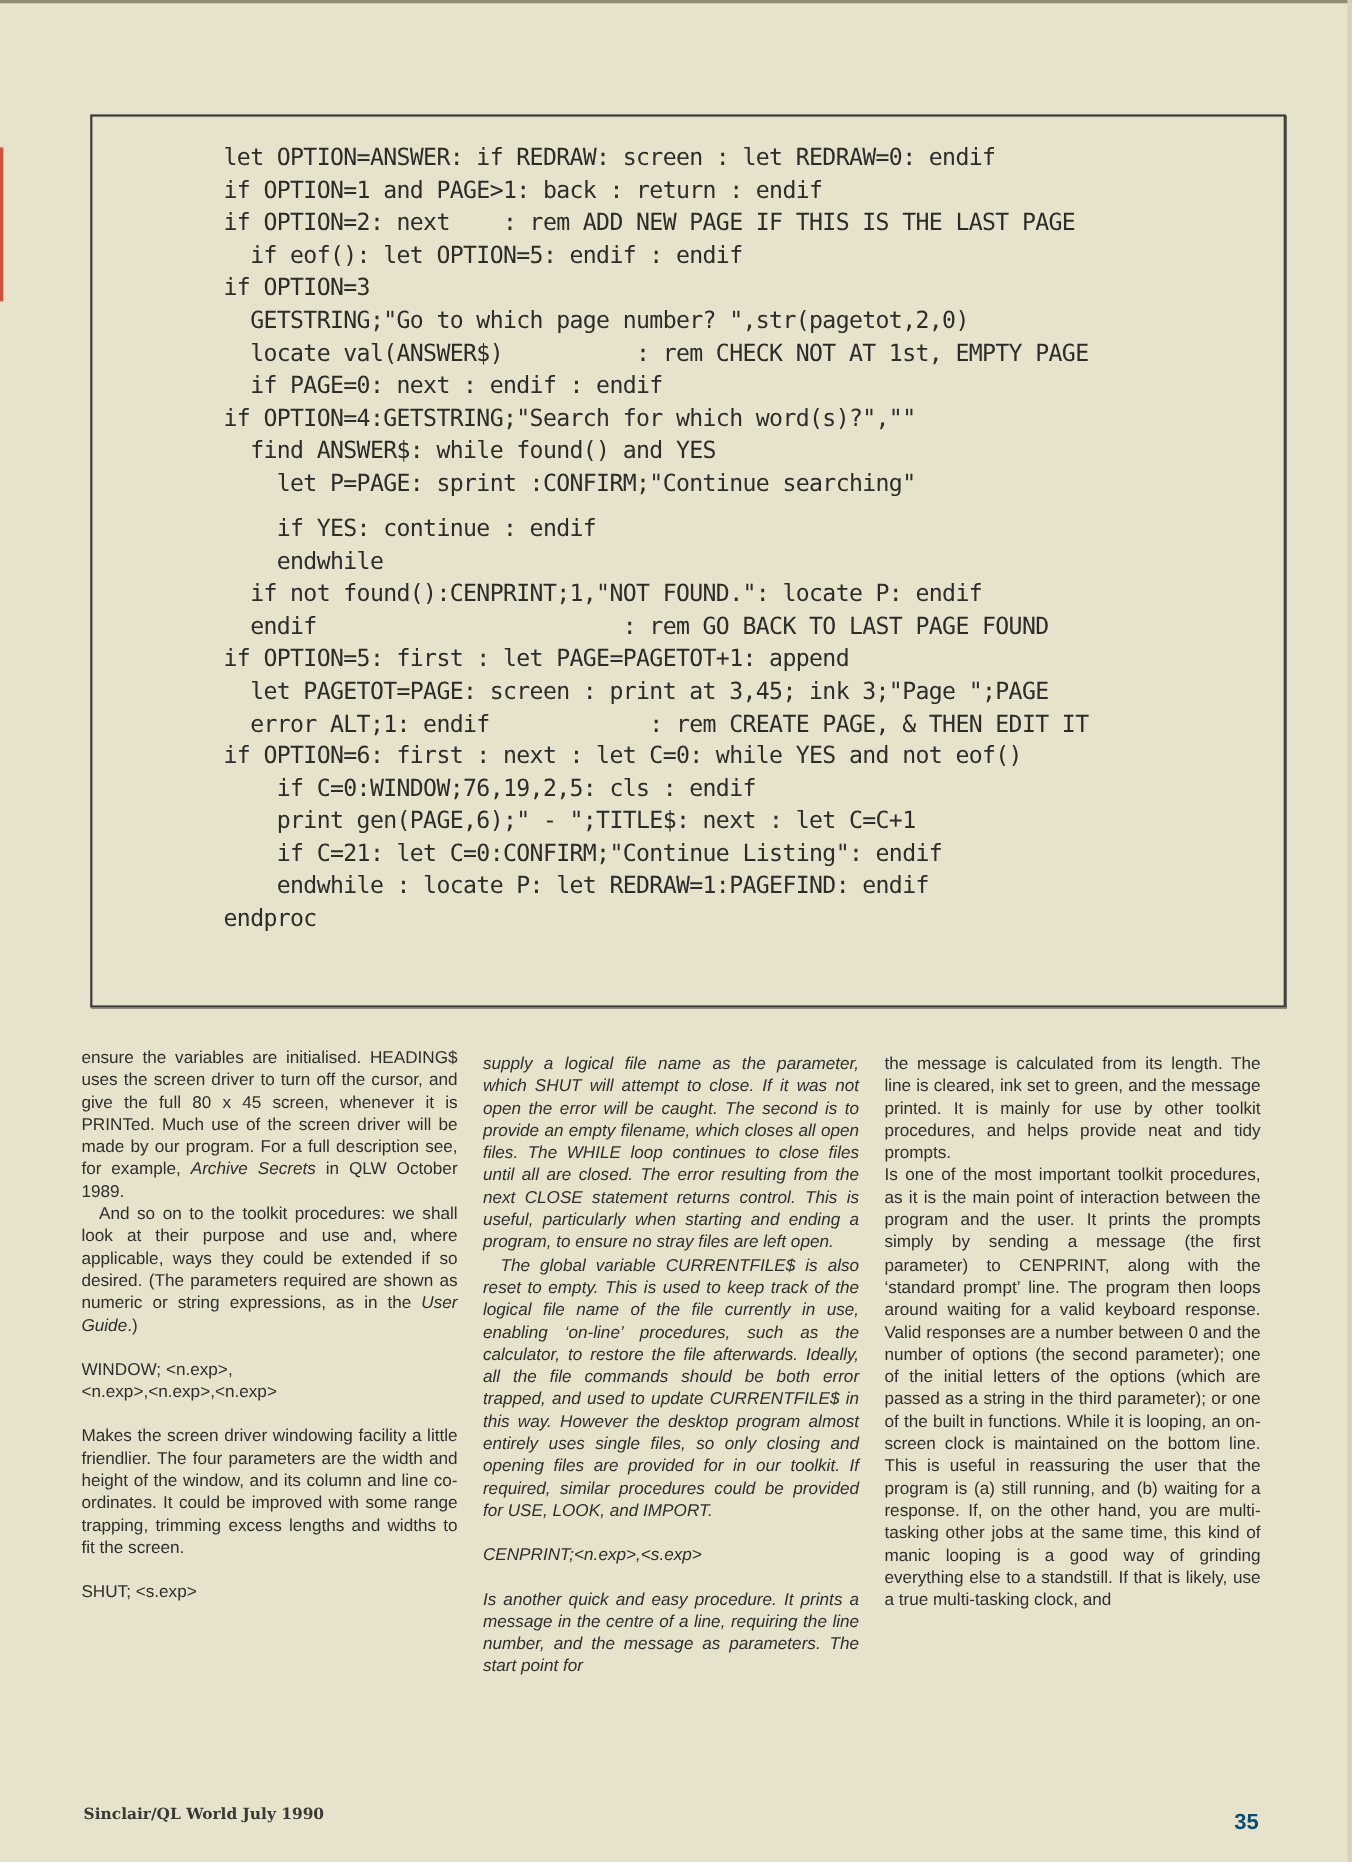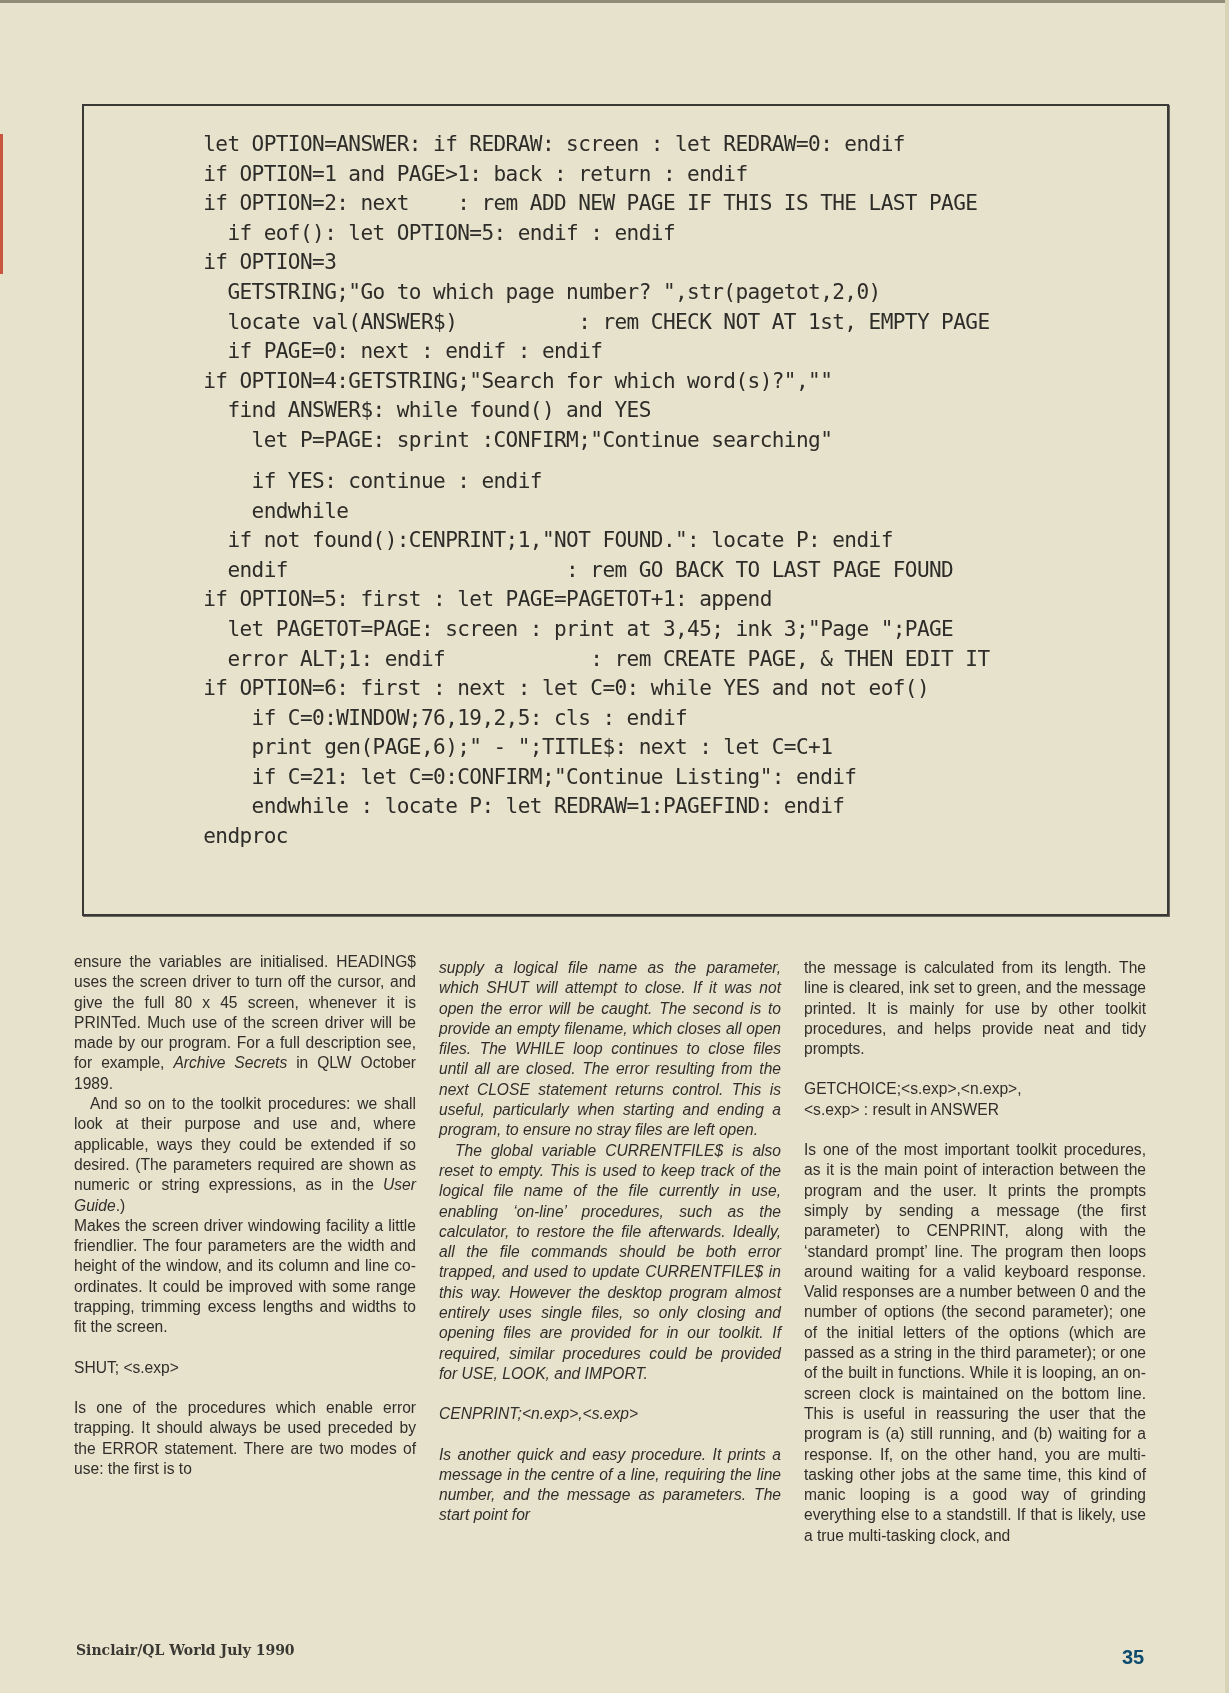--- a/index.html
+++ b/index.html
@@ -94,35 +94,34 @@
       <div class="code-line">      print gen(PAGE,6);" - ";TITLE$: next : let C=C+1</div>
       <div class="code-line">      if C=21: let C=0:CONFIRM;"Continue Listing": endif</div>
       <div class="code-line">      endwhile : locate P: let REDRAW=1:PAGEFIND: endif</div>
       <div class="code-line">  endproc</div>
     </div>
 </div>
 
 <div class="col col1">
   <p><span>ensure the variables are initialised. HEADING$ uses the screen driver to turn off the cursor, and give the full 80 x 45 screen, whenever it is PRINTed. Much use of the screen driver will be made by our program. For a full description see, for example, </span><i>Archive Secrets</i><span> in QLW October 1989.</span></p>
   <p class="indent"><span>And so on to the toolkit procedures: we shall look at their purpose and use and, where applicable, ways they could be extended if so desired. (The parameters required are shown as numeric or string expressions, as in the </span><i>User Guide</i><span>.)</span></p>
+  <div class="heading">
+    <div>WINDOW; &lt;n.exp&gt;,</div>
+    <div>&lt;n.exp&gt;,&lt;n.exp&gt;,&lt;n.exp&gt;</div>
+  </div>
   <p>Makes the screen driver windowing facility a little friendlier. The four parameters are the width and height of the window, and its column and line co-ordinates. It could be improved with some range trapping, trimming excess lengths and widths to fit the screen.</p>
   <div class="heading">SHUT; &lt;s.exp&gt;</div>
-  <p>Is one of the procedures which enable error trapping. It should always be used preceded by the ERROR statement. There are two modes of use: the first is to</p>
 </div>
 
 <div class="col col2">
   <p>supply a logical file name as the parameter, which SHUT will attempt to close. If it was not open the error will be caught. The second is to provide an empty filename, which closes all open files. The WHILE loop continues to close files until all are closed. The error resulting from the next CLOSE statement returns control. This is useful, particularly when starting and ending a program, to ensure no stray files are left open.</p>
   <p class="indent">The global variable CURRENTFILE$ is also reset to empty. This is used to keep track of the logical file name of the file currently in use, enabling ‘on-line’ procedures, such as the calculator, to restore the file afterwards. Ideally, all the file commands should be both error trapped, and used to update CURRENTFILE$ in this way. However the desktop program almost entirely uses single files, so only closing and opening files are provided for in our toolkit. If required, similar procedures could be provided for USE, LOOK, and IMPORT.</p>
   <div class="heading">CENPRINT;&lt;n.exp&gt;,&lt;s.exp&gt;</div>
   <p>Is another quick and easy procedure. It prints a message in the centre of a line, requiring the line number, and the message as parameters. The start point for</p>
 </div>
 
 <div class="col col3">
   <p>the message is calculated from its length. The line is cleared, ink set to green, and the message printed. It is mainly for use by other toolkit procedures, and helps provide neat and tidy prompts.</p>
-  <div class="heading">
-    <div>GETCHOICE;&lt;s.exp&gt;,&lt;n.exp&gt;,</div>
-    <div>&lt;s.exp&gt; : result in ANSWER</div>
-  </div>
   <p>Is one of the most important toolkit procedures, as it is the main point of interaction between the program and the user. It prints the prompts simply by sending a message (the first parameter) to CENPRINT, along with the ‘standard prompt’ line. The program then loops around waiting for a valid keyboard response. Valid responses are a number between 0 and the number of options (the second parameter); one of the initial letters of the options (which are passed as a string in the third parameter); or one of the built in functions. While it is looping, an on-screen clock is maintained on the bottom line. This is useful in reassuring the user that the program is (a) still running, and (b) waiting for a response. If, on the other hand, you are multi-tasking other jobs at the same time, this kind of manic looping is a good way of grinding everything else to a standstill. If that is likely, use a true multi-tasking clock, and</p>
 </div>
 
 <div class="footer-left">Sinclair/QL World July 1990</div>
 <div class="footer-right">35</div>
 
 </body></html>

